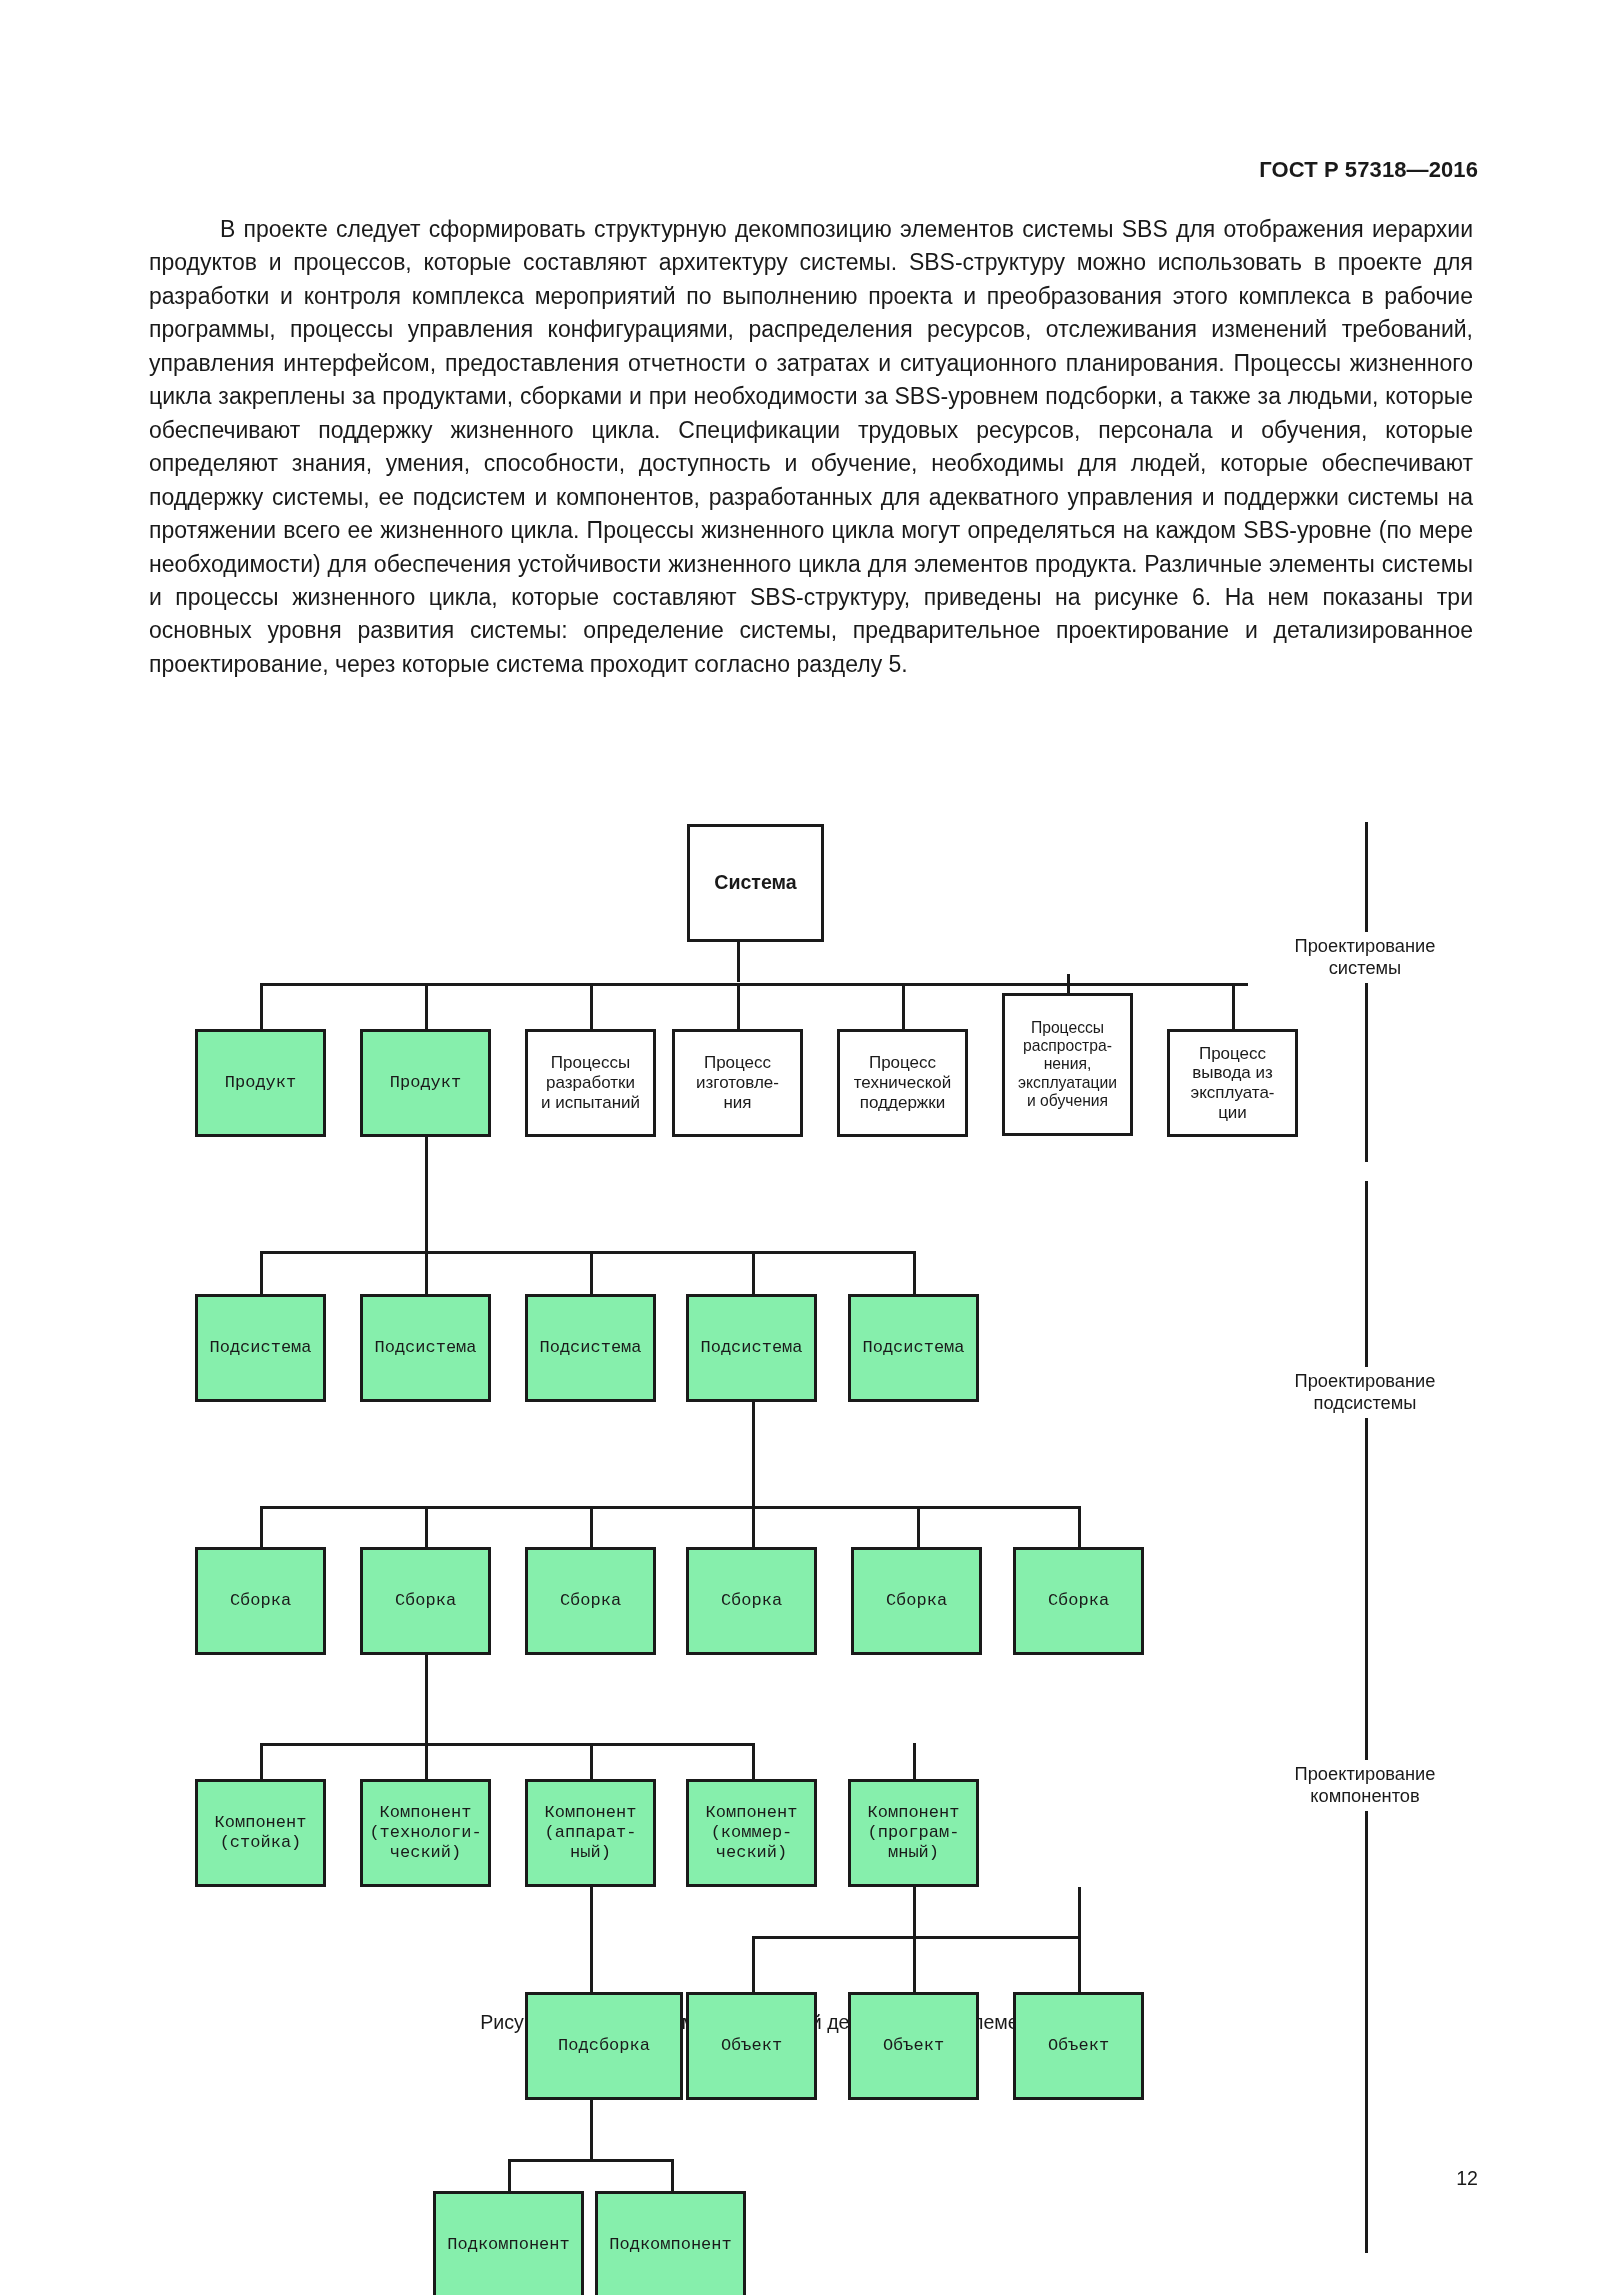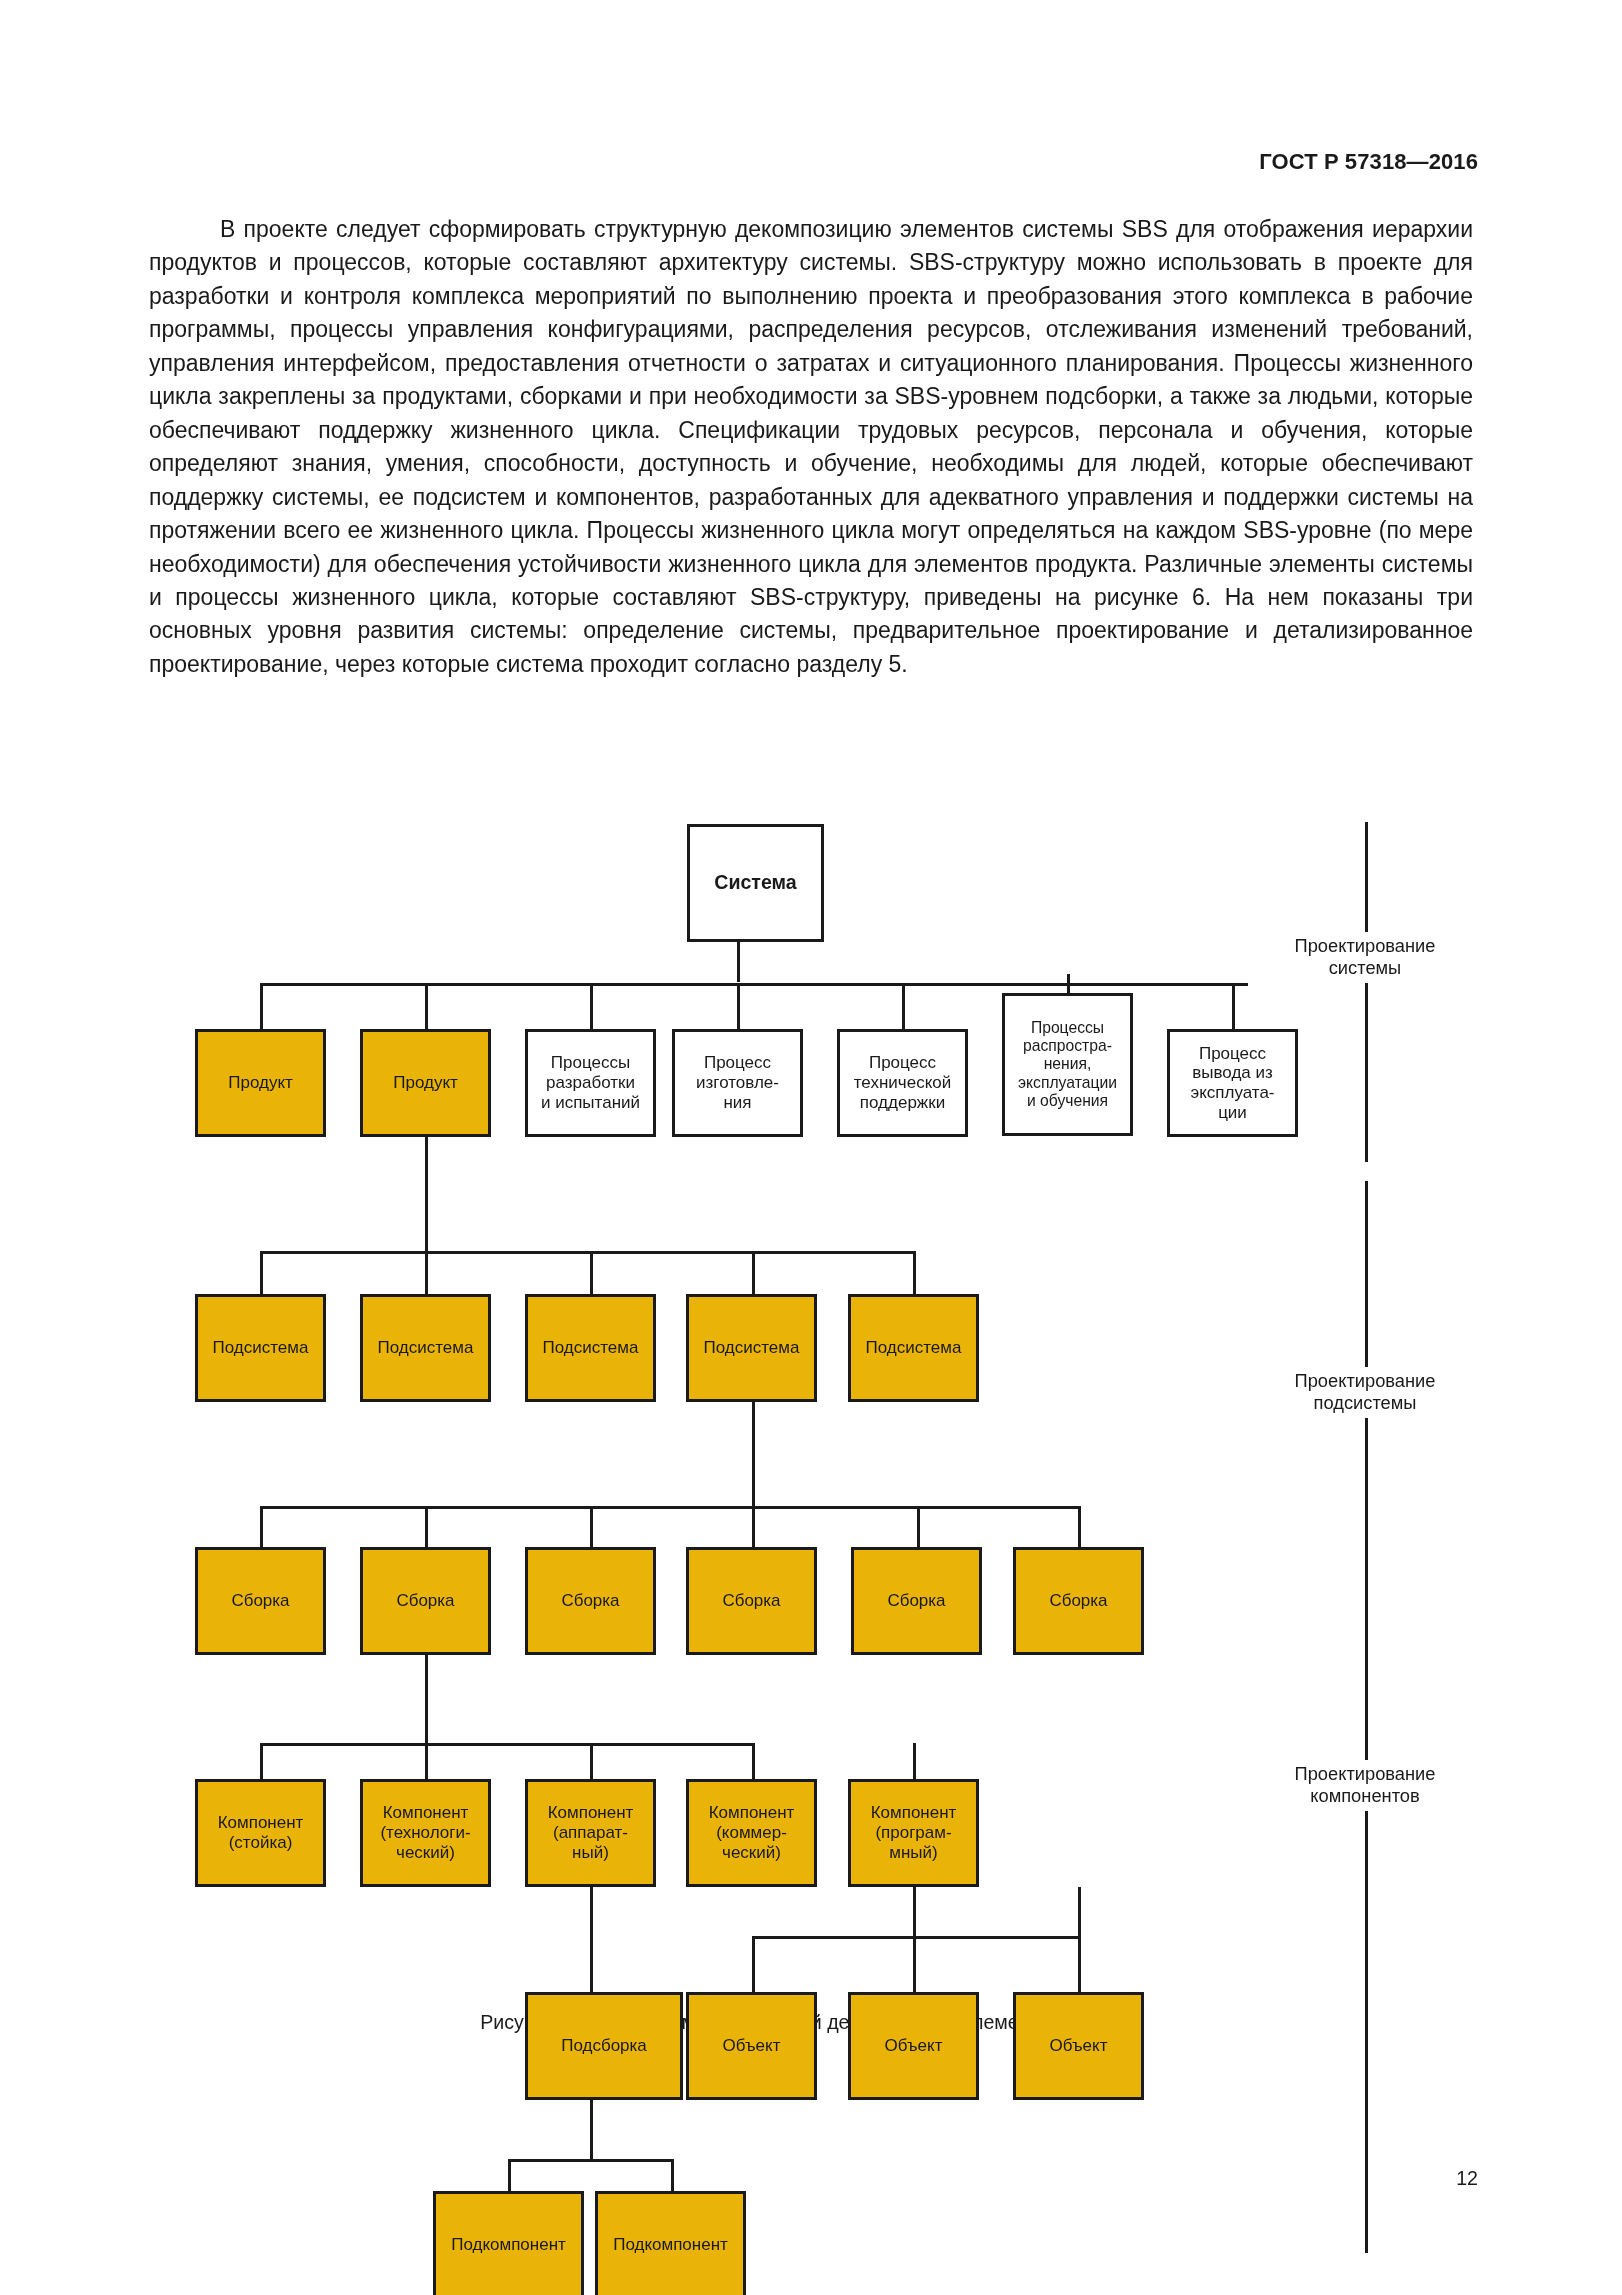--- a/index.html
+++ b/index.html
@@ -6,21 +6,21 @@
   body {
     width:1623px; height:2295px;
     font-family:"Liberation Sans", sans-serif;
     color:#1a1a1a;
     position:relative;
     overflow:hidden;
   }
 
   
   .page-header{
-    position:absolute; top:149px; right:145px;
+    position:absolute; top:157px; right:145px;
     font-size:22px; font-weight:bold; letter-spacing:0.1px;
   }
 
   
   .content{ position:absolute; left:145px; top:209px; width:1332px; }
   .section-title{
     font-size:21.6px; font-weight:bold; margin:0 0 17px 0;
     padding-left:71px;
   }
   .body-par{
@@ -37,21 +37,21 @@
     position:absolute;
     border:3.3px solid #1a1a1a;
     background:#ffffff;
     box-sizing:border-box;
     display:flex; align-items:center; justify-content:center;
     text-align:center;
     font-size:17px; line-height:1.16;
     padding:1.3px 2.6px;
     z-index:3;
   }
-  .node.shaded{ background:#eab308; }
+  .node.shaded{ background:#86efac;font-family:Liberation Mono, monospace; }
   .node.strong{ font-weight:bold; font-size:19.6px; }
 
   .ln{ position:absolute; background:#1a1a1a; z-index:1; }
   .ln.v{ width:3.3px; }
   .ln.h{ height:3.3px; }
 
   
   .bracket{ position:absolute; width:3.3px; background:#1a1a1a; z-index:1; }
   .phase-label{
     position:absolute; text-align:center;

